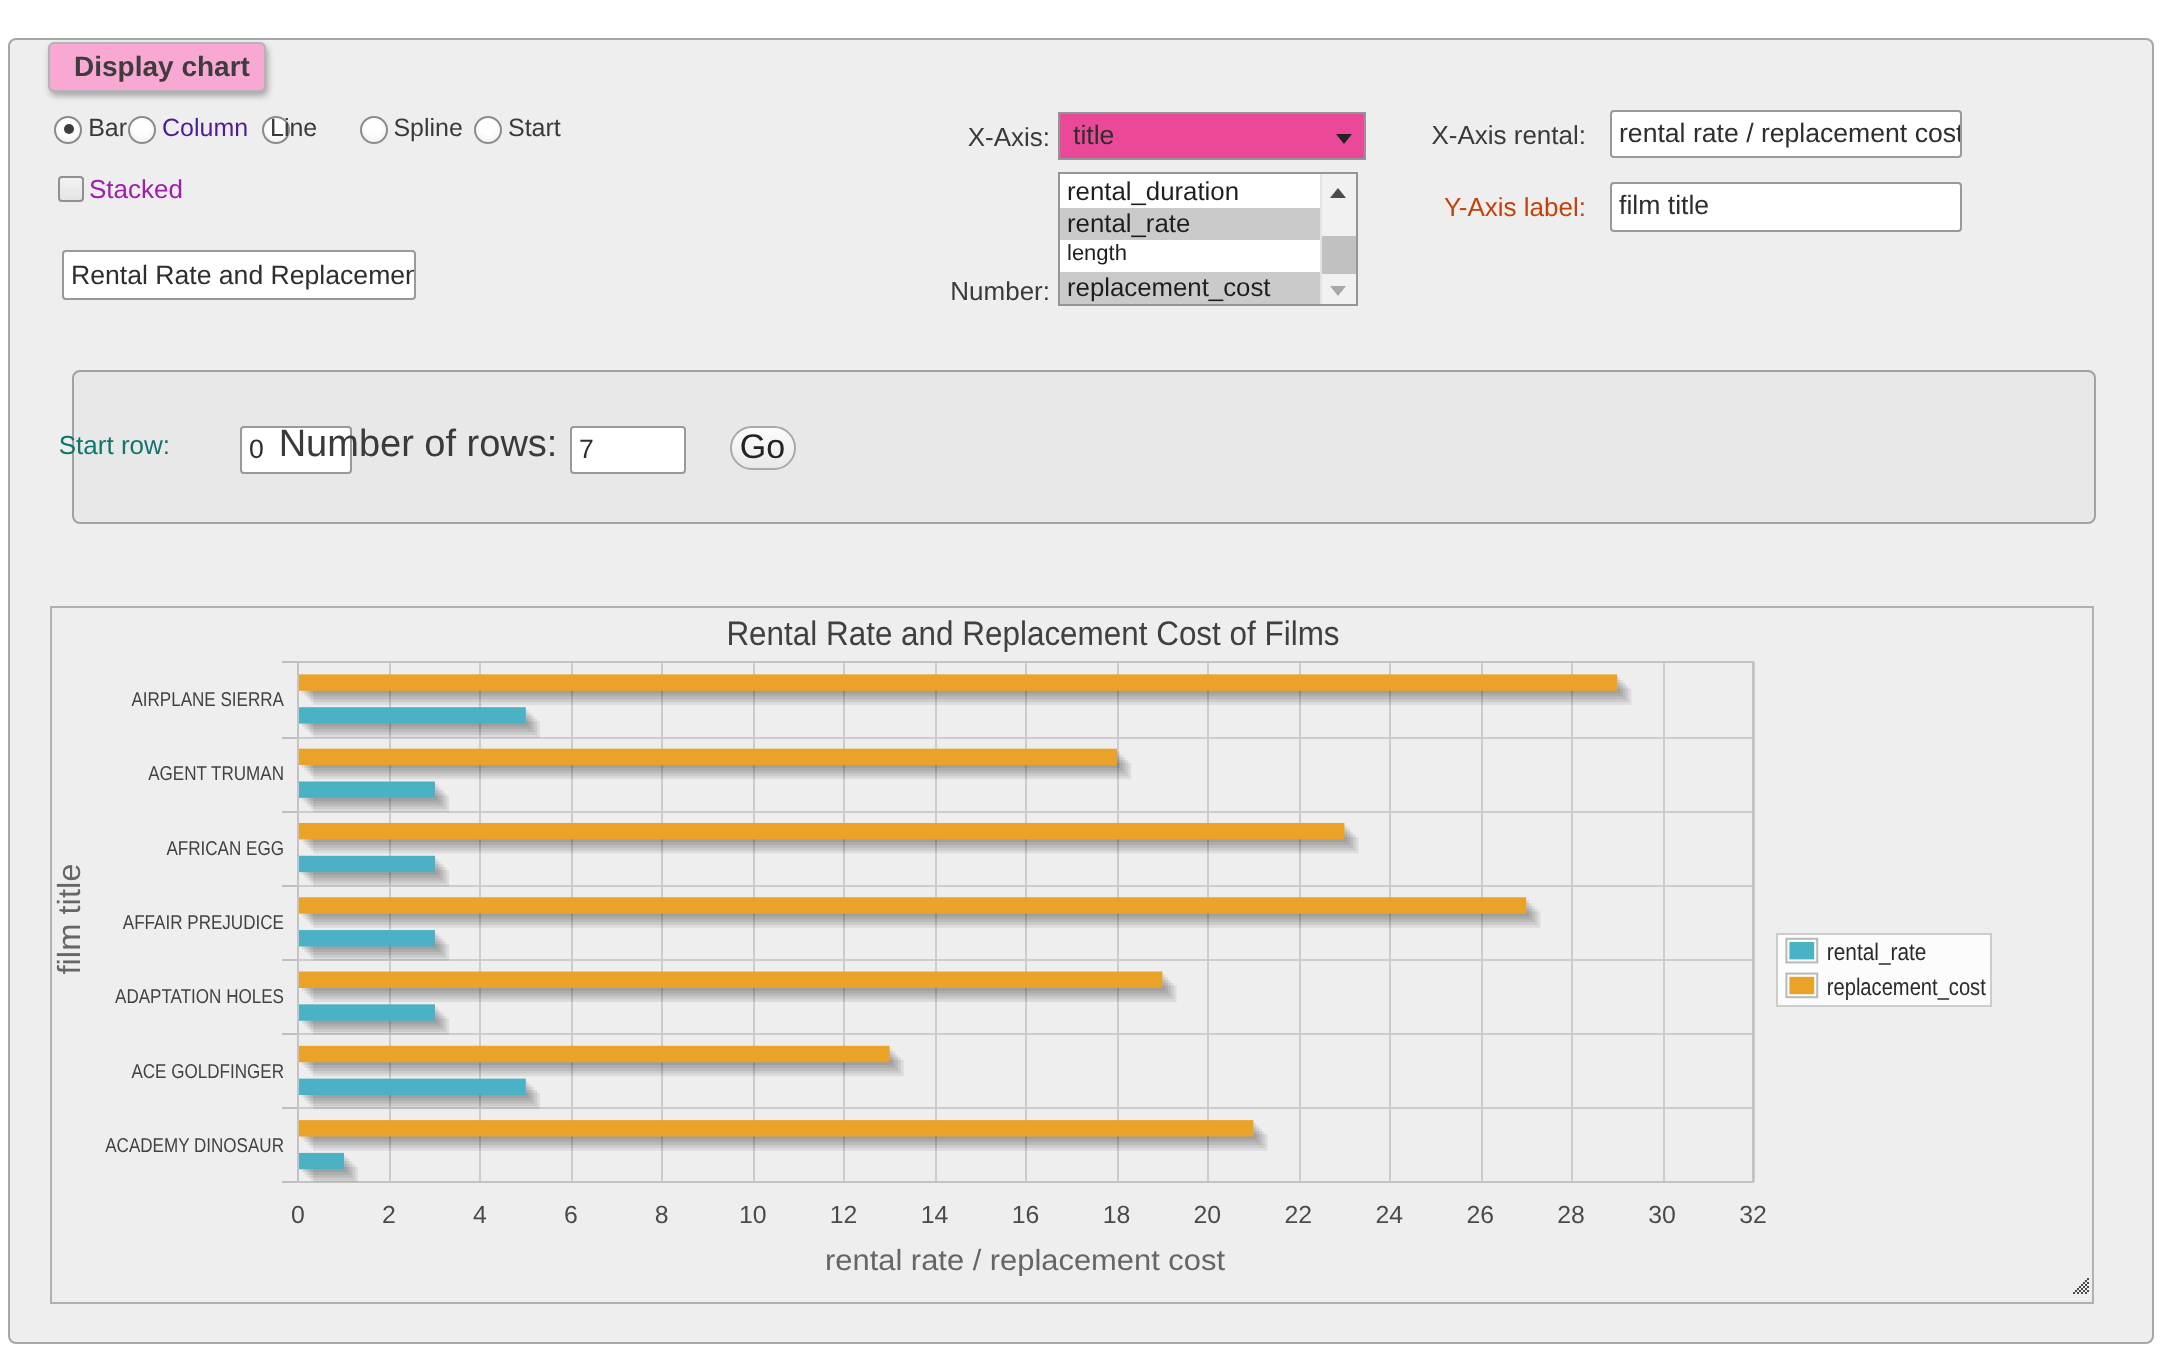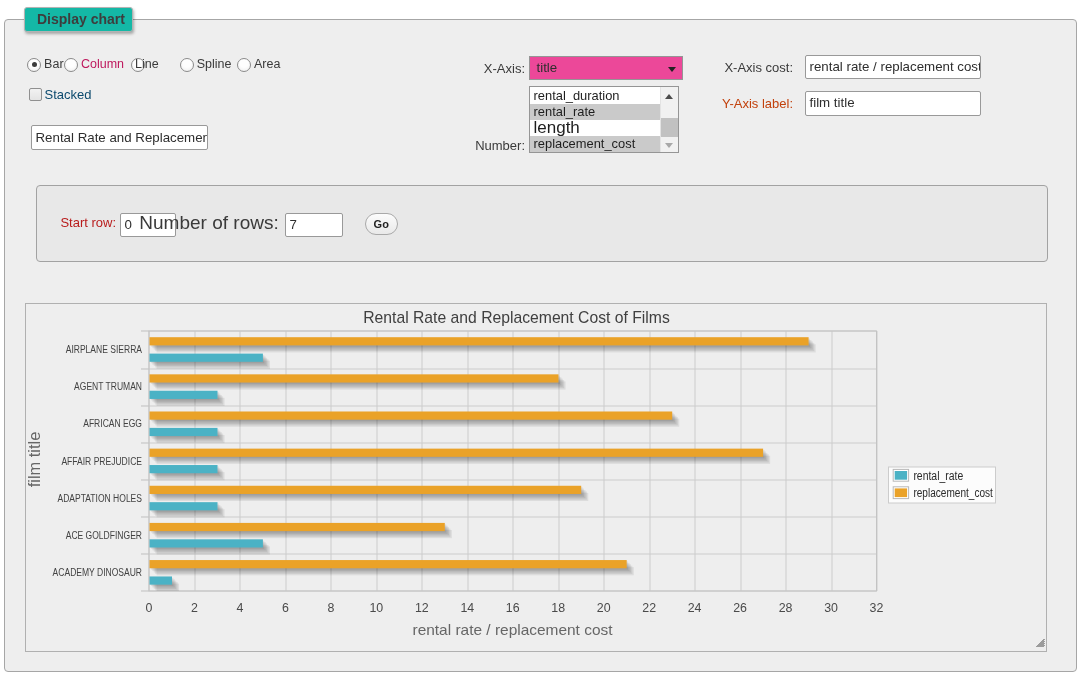--- a/index.html
+++ b/index.html
@@ -1,60 +1,60 @@
 <!DOCTYPE html>
 <html><head><meta charset="utf-8">
 <style>
   html,body{margin:0;padding:0;background:#fff;width:1081px;height:681px;overflow:hidden}
   *{font-family:"Liberation Sans",sans-serif}
 </style></head>
 <body>
 <div style="position:absolute;left:4px;top:19px;width:1073px;height:652.5px;background:#eee;border:1px solid #a6a6a6;border-radius:4px;box-sizing:border-box"></div>
-<div style="position:absolute;left:24px;top:7px;background:#14b8a6;border:1px solid #b3b3b3;border-radius:3px;box-shadow:1px 2px 3px rgba(0,0,0,0.3);padding:3px 7px 4px 12px;font-size:14px;font-weight:bold;color:#3d3d3d">Display chart</div>
+<div style="position:absolute;left:24px;top:21px;background:#f9a8d4;border:1px solid #b3b3b3;border-radius:3px;box-shadow:1px 2px 3px rgba(0,0,0,0.3);padding:3px 7px 4px 12px;font-size:14px;font-weight:bold;color:#3d3d3d">Display chart</div>
 <span style="position:absolute;left:27.1px;top:57.5px;width:12px;height:12px;border:1px solid #8b8b8b;border-radius:50%;background:radial-gradient(circle at 50% 35%,#fefefe 40%,#ececec 100%);box-sizing:content-box">
     <span style="position:absolute;left:3.5px;top:3.5px;width:5px;height:5px;border-radius:50%;background:#3c3c3c"></span>
   </span>
 <div style="position:absolute;left:44.1px;top:56.9px;font-size:12.5px;color:#3a3a3a;white-space:nowrap;line-height:15px">Bar</div>
 <span style="position:absolute;left:64.3px;top:57.5px;width:12px;height:12px;border:1px solid #8b8b8b;border-radius:50%;background:radial-gradient(circle at 50% 35%,#fefefe 40%,#ececec 100%);box-sizing:content-box"></span>
-<div style="position:absolute;left:81.0px;top:56.9px;font-size:12.5px;color:#be185d;white-space:nowrap;line-height:15px">Column</div>
+<div style="position:absolute;left:81.0px;top:56.9px;font-size:12.5px;color:#4c1d95;white-space:nowrap;line-height:15px">Column</div>
 <span style="position:absolute;left:130.5px;top:57.5px;width:12px;height:12px;border:1px solid #8b8b8b;border-radius:50%;background:radial-gradient(circle at 50% 35%,#fefefe 40%,#ececec 100%);box-sizing:content-box"></span>
 <div style="position:absolute;left:135px;top:56.9px;font-size:12.5px;color:#3a3a3a;white-space:nowrap;line-height:15px">Line</div>
 <span style="position:absolute;left:180.1px;top:57.5px;width:12px;height:12px;border:1px solid #8b8b8b;border-radius:50%;background:radial-gradient(circle at 50% 35%,#fefefe 40%,#ececec 100%);box-sizing:content-box"></span>
 <div style="position:absolute;left:196.7px;top:56.9px;font-size:12.5px;color:#3a3a3a;white-space:nowrap;line-height:15px">Spline</div>
 <span style="position:absolute;left:237.3px;top:57.5px;width:12px;height:12px;border:1px solid #8b8b8b;border-radius:50%;background:radial-gradient(circle at 50% 35%,#fefefe 40%,#ececec 100%);box-sizing:content-box"></span>
-<div style="position:absolute;left:254.0px;top:56.9px;font-size:12.5px;color:#3a3a3a;white-space:nowrap;line-height:15px">Area</div>
+<div style="position:absolute;left:254.0px;top:56.9px;font-size:12.5px;color:#3a3a3a;white-space:nowrap;line-height:15px">Start</div>
 <span style="position:absolute;left:29px;top:88px;width:11px;height:11px;border:1px solid #909090;border-radius:2px;background:linear-gradient(#f2f2f2,#e4e4e4);box-sizing:content-box"></span>
-<div style="position:absolute;left:44.5px;top:87.3px;font-size:13px;color:#0c4a6e;white-space:nowrap;line-height:15px">Stacked</div>
+<div style="position:absolute;left:44.5px;top:87.3px;font-size:13px;color:#a21caf;white-space:nowrap;line-height:15px">Stacked</div>
 <div style="position:absolute;left:30.5px;top:124.5px;width:177px;height:25px;background:#fff;border:1px solid #999;border-radius:2px;box-sizing:border-box;font-size:13.3px;color:#2e2e2e;line-height:23px;padding-left:4px;overflow:hidden;white-space:nowrap">Rental Rate and Replacement Cost of Films</div>
 <div style="position:absolute;right:556px;top:60.8px;font-size:13px;color:#3a3a3a;white-space:nowrap;line-height:15px">X-Axis:</div>
 <div style="position:absolute;left:528.5px;top:56px;width:154px;height:24px;background:#ec4899;border:1px solid #959595;box-sizing:border-box;font-size:13.3px;color:#2e2e2e;line-height:22px;padding-left:7px">title<span style="position:absolute;right:5.5px;top:9.5px;width:0;height:0;border-left:4px solid transparent;border-right:4px solid transparent;border-top:5px solid #222"></span></div>
 <div style="position:absolute;left:528.5px;top:86px;width:150px;height:67px;background:#fff;border:1px solid #959595;box-sizing:border-box;overflow:hidden">
     <div style="margin-right:17px;padding-top:1.3px">
       <div style="height:15.9px;font-size:12.9px;color:#1e1e1e;line-height:15.9px;padding-left:4px;white-space:nowrap;overflow:hidden">rental_duration</div>
       <div style="height:15.9px;background:#cacaca;font-size:12.9px;color:#1e1e1e;line-height:15.9px;padding-left:4px;white-space:nowrap;overflow:hidden">rental_rate</div>
-      <div style="height:15.9px;font-size:17px;color:#1e1e1e;line-height:15.9px;padding-left:4px;white-space:nowrap;overflow:hidden">length</div>
+      <div style="height:15.9px;font-size:11px;color:#1e1e1e;line-height:15.9px;padding-left:4px;white-space:nowrap;overflow:hidden">length</div>
       <div style="height:15.9px;background:#cacaca;font-size:12.9px;color:#1e1e1e;line-height:15.9px;padding-left:4px;white-space:nowrap;overflow:hidden">replacement_cost</div>
     </div>
     <div style="position:absolute;right:0;top:0;bottom:0;width:17px;background:#f1f1f1;border-left:1px solid #e3e3e3">
       <div style="position:absolute;top:7px;left:4.5px;width:0;height:0;border-left:4px solid transparent;border-right:4px solid transparent;border-bottom:5px solid #4c4c4c"></div>
       <div style="position:absolute;bottom:4px;left:4.5px;width:0;height:0;border-left:4px solid transparent;border-right:4px solid transparent;border-top:5px solid #a8a8a8"></div>
       <div style="position:absolute;left:0px;top:31px;width:17px;height:19px;background:#c1c1c1"></div>
     </div>
   </div>
 <div style="position:absolute;right:556px;top:137.9px;font-size:13px;color:#3a3a3a;white-space:nowrap;line-height:15px">Number:</div>
-<div style="position:absolute;right:288px;top:60.3px;font-size:13px;color:#3a3a3a;white-space:nowrap;line-height:15px">X-Axis cost:</div>
+<div style="position:absolute;right:288px;top:60.3px;font-size:13px;color:#3a3a3a;white-space:nowrap;line-height:15px">X-Axis rental:</div>
 <div style="position:absolute;left:804.5px;top:54.5px;width:176.5px;height:24.5px;background:#fff;border:1px solid #999;border-radius:2px;box-sizing:border-box;font-size:13.3px;color:#2e2e2e;line-height:22.5px;padding-left:4px;overflow:hidden;white-space:nowrap">rental rate / replacement cost</div>
 <div style="position:absolute;right:288px;top:96.3px;font-size:13px;color:#c2410c;white-space:nowrap;line-height:15px">Y-Axis label:</div>
 <div style="position:absolute;left:804.5px;top:91px;width:176.5px;height:24.5px;background:#fff;border:1px solid #999;border-radius:2px;box-sizing:border-box;font-size:13.3px;color:#2e2e2e;line-height:22.5px;padding-left:4px;overflow:hidden;white-space:nowrap">film title</div>
 <div style="position:absolute;left:36px;top:185px;width:1012px;height:77px;background:#e8e8e8;border:1px solid #a2a2a2;border-radius:4px;box-sizing:border-box"></div>
-<div style="position:absolute;right:965px;top:215.2px;font-size:13px;color:#b91c1c;white-space:nowrap;line-height:15px">Start row:</div>
+<div style="position:absolute;right:996px;top:215.2px;font-size:13px;color:#0f766e;white-space:nowrap;line-height:15px">Start row:</div>
 <div style="position:absolute;left:119.5px;top:212.5px;width:56.5px;height:24px;background:#fff;border:1px solid #999;border-radius:2px;box-sizing:border-box;font-size:13.3px;color:#2e2e2e;line-height:22px;padding-left:4px;overflow:hidden;white-space:nowrap">0</div>
 <div style="position:absolute;right:802.3px;top:215.2px;font-size:19px;color:#3a3a3a;white-space:nowrap;line-height:15px">Number of rows:</div>
 <div style="position:absolute;left:284.5px;top:212.5px;width:58.5px;height:24px;background:#fff;border:1px solid #999;border-radius:2px;box-sizing:border-box;font-size:13.3px;color:#2e2e2e;line-height:22px;padding-left:4px;overflow:hidden;white-space:nowrap">7</div>
-<div style="position:absolute;left:364.5px;top:212.5px;width:33.5px;height:22.5px;border:1px solid #a9a9a9;border-radius:11px;background:linear-gradient(#fcfcfc,#e9e9e9);font-size:11px;font-weight:bold;color:#222;text-align:center;line-height:20px;box-sizing:border-box">Go</div>
+<div style="position:absolute;left:364.5px;top:212.5px;width:33.5px;height:22.5px;border:1px solid #a9a9a9;border-radius:11px;background:linear-gradient(#fcfcfc,#e9e9e9);font-size:17px;font-weight:normal;color:#222;text-align:center;line-height:20px;box-sizing:border-box">Go</div>
 <div style="position:absolute;left:24.5px;top:302.5px;width:1022px;height:349px;background:#eee;border:1px solid #b0b0b0;box-sizing:border-box"></div>
 <div style="position:absolute;left:24.5px;top:302.5px;width:1022px;height:349px">
     <svg width="1022" height="349" viewBox="0 0 1022 349" xmlns="http://www.w3.org/2000/svg" style="position:absolute;left:0;top:0;font-family:'Liberation Sans',sans-serif">
 <defs>
         <clipPath id="gclip">
           <rect x="124.0" y="28.0" width="727.5" height="260.0"></rect>
         </clipPath>
       </defs>
 <text x="491.5" y="19.5" text-anchor="middle" font-size="17" fill="#404040" textLength="306.6" lengthAdjust="spacingAndGlyphs">Rental Rate and Replacement Cost of Films</text>
 <line x1="124.0" y1="28.0" x2="124.0" y2="288.0" stroke="#CCCCCC" stroke-width="1"></line>

